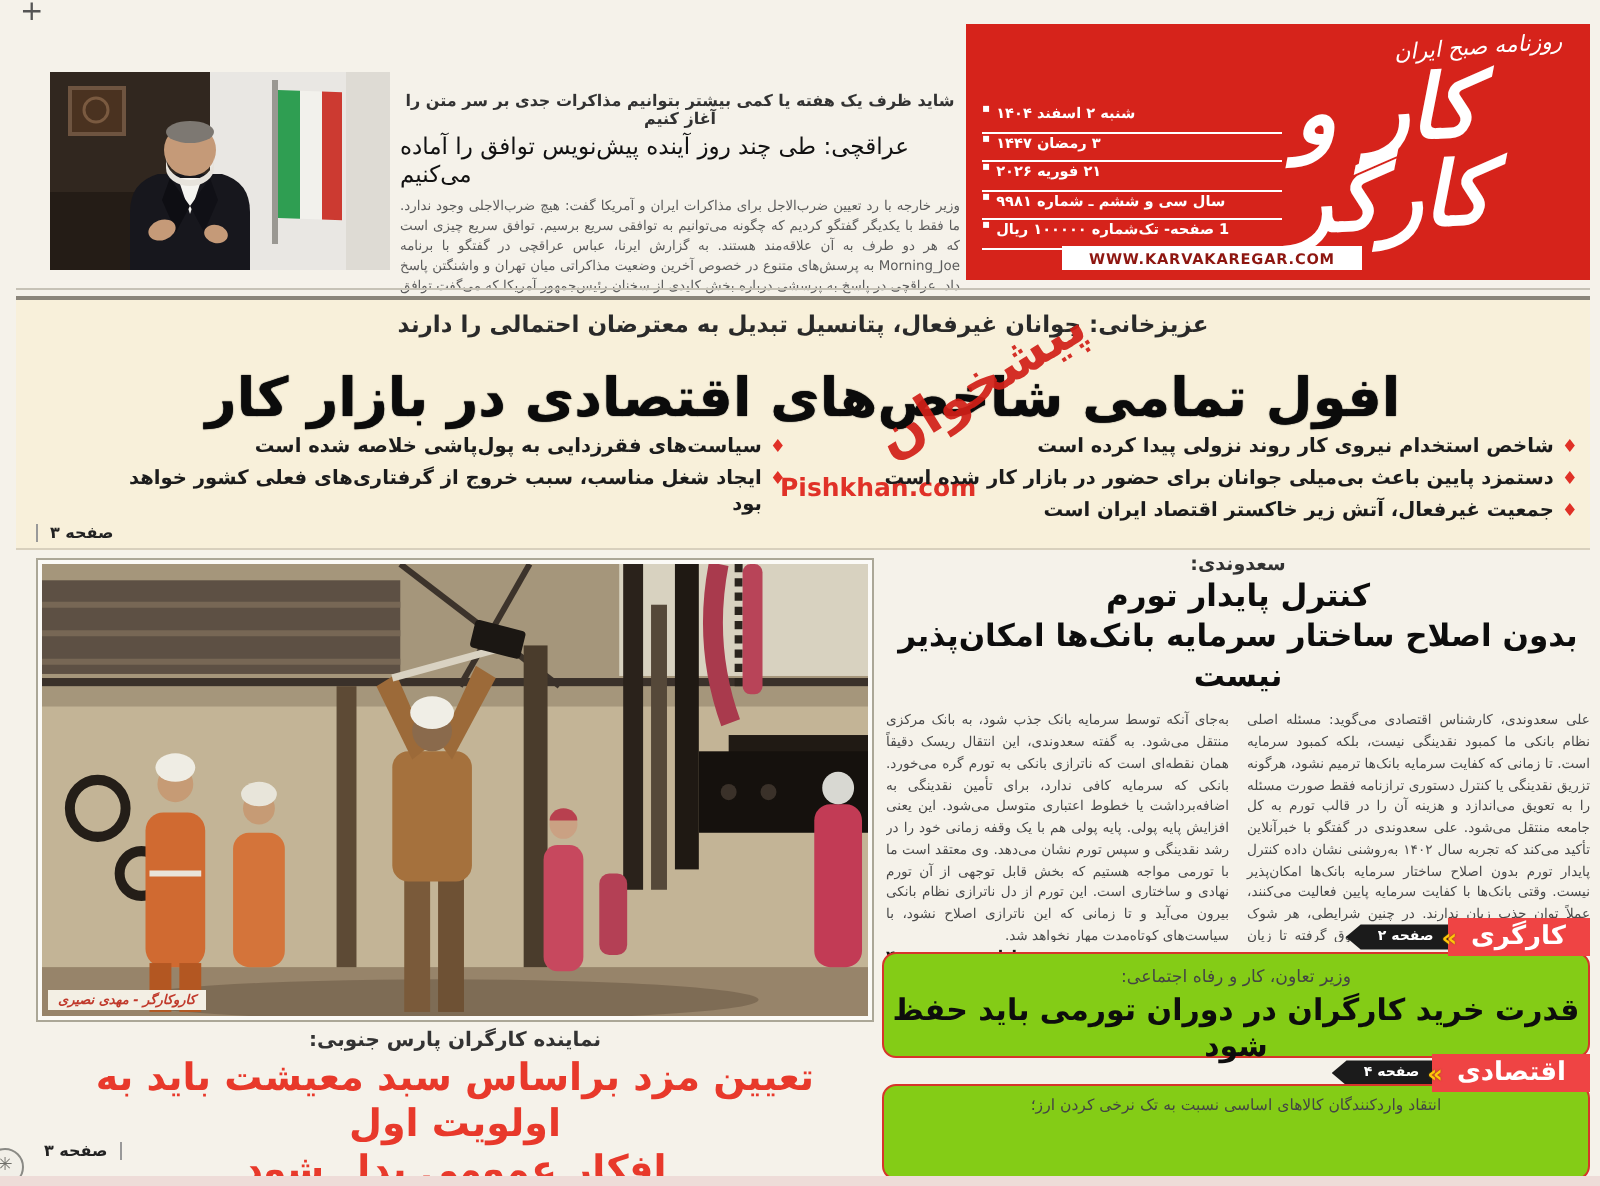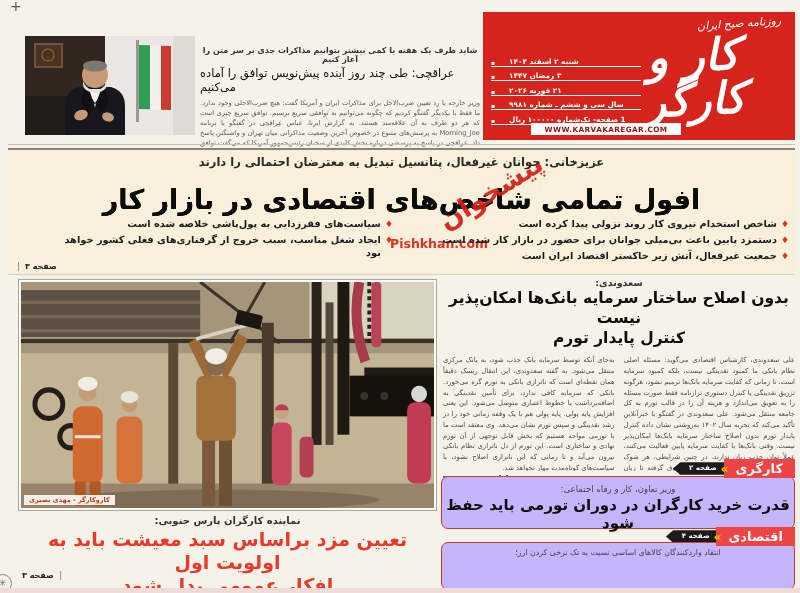--- a/index.html
+++ b/index.html
@@ -17,22 +17,22 @@
   .ts-headline{margin:2px 0 3px;text-align:left;font-size:11.5px;font-weight:normal;color:#111;line-height:1.25;}
   .ts-body{margin:0;font-size:6.7px;line-height:1.5;color:#5c5c5c;text-align:justify;height:74px;overflow:hidden;}
   .ts-cont{text-align:left;font-size:7.5px;font-weight:bold;color:#222;margin-top:1px;}
 
   
   .masthead{left:483px;top:12px;width:312px;height:128px;background:#d6231b;direction:rtl;}
   .tagline{position:absolute;right:14px;top:5px;font-size:11px;color:#fff;font-style:italic;transform:rotate(-4deg);}
   .mast-title{position:absolute;right:6px;top:22px;width:190px;text-align:center;font-size:44px;line-height:1.0;
               font-weight:bold;font-style:italic;color:#fff;transform:rotate(-3deg);letter-spacing:-1px;}
   .dates{position:absolute;left:8px;top:40px;width:150px;}
-  .date-row{display:flex;align-items:flex-end;justify-content:flex-end;direction:rtl;height:13.5px;
-            border-bottom:1px solid #fff;font-size:7.3px;font-weight:bold;color:#fff;gap:14px;}
+  .date-row{display:flex;align-items:flex-start;justify-content:flex-end;direction:rtl;height:13.5px;
+            border-bottom:1px solid #fff;font-size:7.3px;font-weight:bold;color:#fff;gap:3px;}
   .sq{font-size:6px;line-height:1;}
   .url-box{position:absolute;left:8px;bottom:5px;width:150px;height:12px;background:#fff;color:#8e1610;
            font-size:7.3px;font-weight:bold;text-align:center;line-height:13px;letter-spacing:.4px;direction:ltr;margin-left:40px;}
 
   .rule-h{left:8px;top:144px;width:787px;height:1px;background:#c6c2b6;}
 
   
   .lead{left:8px;top:148px;width:787px;height:124px;background:#f8f0da;border-top:2px solid #8a857a;
         border-bottom:1px solid #d8d0bd;direction:rtl;}
   .lead-kicker{position:absolute;top:5px;left:0;right:0;text-align:center;font-size:11.5px;font-weight:bold;color:#2a2a2a;}
@@ -47,21 +47,21 @@
   .bullet{display:flex;align-items:flex-start;justify-content:flex-start;direction:rtl;gap:4px;
           font-size:9.8px;font-weight:bold;color:#1c1c1c;margin-bottom:3.5px;line-height:1.3;}
   .dia{color:#e03127;font-size:9px;line-height:1.4;}
   .lead-pageref{position:absolute;left:10px;bottom:3px;font-size:8px;font-weight:bold;color:#222;
                 border-left:1px solid #999;padding-left:6px;}
 
   
   .photo-frame{left:18px;top:279px;width:419px;height:232px;background:#fbfaf6;border:1px solid #aba797;padding:2px;box-sizing:border-box;}
   .photo-frame svg{display:block;width:100%;height:100%;}
   .credit{position:absolute;left:5px;bottom:5px;background:#f3efe4;color:#c0392b;font-size:6.5px;
-          font-weight:bold;padding:1px 5px;direction:rtl;}
+          font-weight:bold;padding:1px 5px;direction:rtl;font-style:italic;}
   .ps-kicker{left:18px;top:515px;width:419px;text-align:center;font-size:10px;font-weight:bold;color:#333;direction:rtl;}
   .ps-headline{left:18px;top:528px;width:419px;text-align:center;font-size:19px;font-weight:bold;
                color:#e8392b;line-height:1.22;direction:rtl;}
   .ps-pageref{left:22px;top:571px;font-size:8px;font-weight:bold;color:#222;border-right:1px solid #999;padding-right:6px;}
   .stamp{left:-7px;top:574px;width:17px;height:17px;border:1.5px solid #8a8a85;border-radius:50%;
          color:#6f6f6a;font-size:9px;text-align:center;line-height:17px;background:#f1efe8;}
 
   
   .eco{left:443px;top:277px;width:352px;direction:rtl;}
   .eco-kicker{text-align:center;font-size:9.5px;color:#333;font-weight:bold;}
@@ -72,21 +72,21 @@
 
   
   .badge-row{position:absolute;display:flex;align-items:center;direction:ltr;height:13px;}
   .badge-row-1{top:462px;right:5px;}
   .badge-row-2{top:530px;right:5px;}
   .page-badge{background:#1b1b1b;color:#fff;font-size:7px;font-weight:bold;padding:2px 9px 2px 16px;
               clip-path:polygon(0 50%,14% 0,100% 0,100% 100%,14% 100%);direction:rtl;line-height:1.2;}
   .chev{color:#ffc60a;font-weight:bold;font-size:12px;margin:0 -5px;z-index:2;text-shadow:0 0 1px #7a5a00;}
   .section-badge{background:#ef4444;color:#fff;font-size:13px;font-weight:bold;padding:2.2px 12px;direction:rtl;line-height:1.2;z-index:1;}
 
-  .hbox{left:441px;width:354px;border:1.5px solid #d6352b;border-radius:7px;background:#c4b5fd;
+  .hbox{left:441px;width:354px;border:1.5px solid #d6352b;border-radius:7px;background:#84cc16;
         box-sizing:border-box;direction:rtl;}
   .hbox-1{top:476px;height:53px;}
   .hbox-2{top:542px;height:48px;}
   .hbox-kicker{text-align:center;font-size:8.6px;color:#444;margin-top:7px;}
   .hbox-headline{text-align:center;font-size:15px;font-weight:bold;color:#0d0d0d;margin-top:2px;}
   .hbox-2 .hbox-kicker{font-size:7.8px;margin-top:5px;}
   .hbox-2 .hbox-headline{font-size:14.5px;}
 
   .bottom-tint{left:0;right:0;bottom:0;height:5px;background:#eedcd8;}
 </style>
@@ -250,22 +250,22 @@
   <div class="abs ps-kicker">نماینده کارگران پارس جنوبی:</div>
   <div class="abs ps-headline">
     <div>تعیین مزد براساس سبد معیشت باید به اولویت اول</div>
     <div>افکار عمومی بدل شود</div>
   </div>
   <div class="abs ps-pageref">صفحه ۳</div>
   <div class="abs stamp">✳</div>
 
   <section class="abs eco">
     <div class="eco-kicker">سعدوندی:</div>
+    <div class="eco-h">کنترل پایدار تورم</div>
     <div class="eco-h">بدون اصلاح ساختار سرمایه بانک‌ها امکان‌پذیر نیست</div>
-    <div class="eco-h">کنترل پایدار تورم</div>
     <div class="eco-cols">
       <div class="eco-col">علی سعدوندی، کارشناس اقتصادی می‌گوید: مسئله اصلی نظام بانکی ما کمبود نقدینگی نیست، بلکه کمبود سرمایه است. تا زمانی که کفایت سرمایه بانک‌ها ترمیم نشود، هرگونه تزریق نقدینگی یا کنترل دستوری ترازنامه فقط صورت مسئله را به تعویق می‌اندازد و هزینه آن را در قالب تورم به کل جامعه منتقل می‌شود. علی سعدوندی در گفتگو با خبرآنلاین تأکید می‌کند که تجربه سال ۱۴۰۲ به‌روشنی نشان داده کنترل پایدار تورم بدون اصلاح ساختار سرمایه بانک‌ها امکان‌پذیر نیست. وقتی بانک‌ها با کفایت سرمایه پایین فعالیت می‌کنند، عملاً توان جذب زیان ندارند. در چنین شرایطی، هر شوک کوچک اقتصادی -از افزایش مطالبات معوق گرفته تا زیان عملیاتی-</div>
       <div class="eco-col">به‌جای آنکه توسط سرمایه بانک جذب شود، به بانک مرکزی منتقل می‌شود. به گفته سعدوندی، این انتقال ریسک دقیقاً همان نقطه‌ای است که ناترازی بانکی به تورم گره می‌خورد. بانکی که سرمایه کافی ندارد، برای تأمین نقدینگی به اضافه‌برداشت یا خطوط اعتباری متوسل می‌شود. این یعنی افزایش پایه پولی. پایه پولی هم با یک وقفه زمانی خود را در رشد نقدینگی و سپس تورم نشان می‌دهد. وی معتقد است ما با تورمی مواجه هستیم که بخش قابل توجهی از آن تورم نهادی و ساختاری است. این تورم از دل ناترازی نظام بانکی بیرون می‌آید و تا زمانی که این ناترازی اصلاح نشود، با سیاست‌های کوتاه‌مدت مهار نخواهد شد.</div>
     </div>
     <div class="eco-cont">ادامه در صفحه ۴</div>
   </section>
 
   <div class="abs badge-row badge-row-1">
     <span class="page-badge">صفحه ۲</span>
     <span class="chev">«</span>

